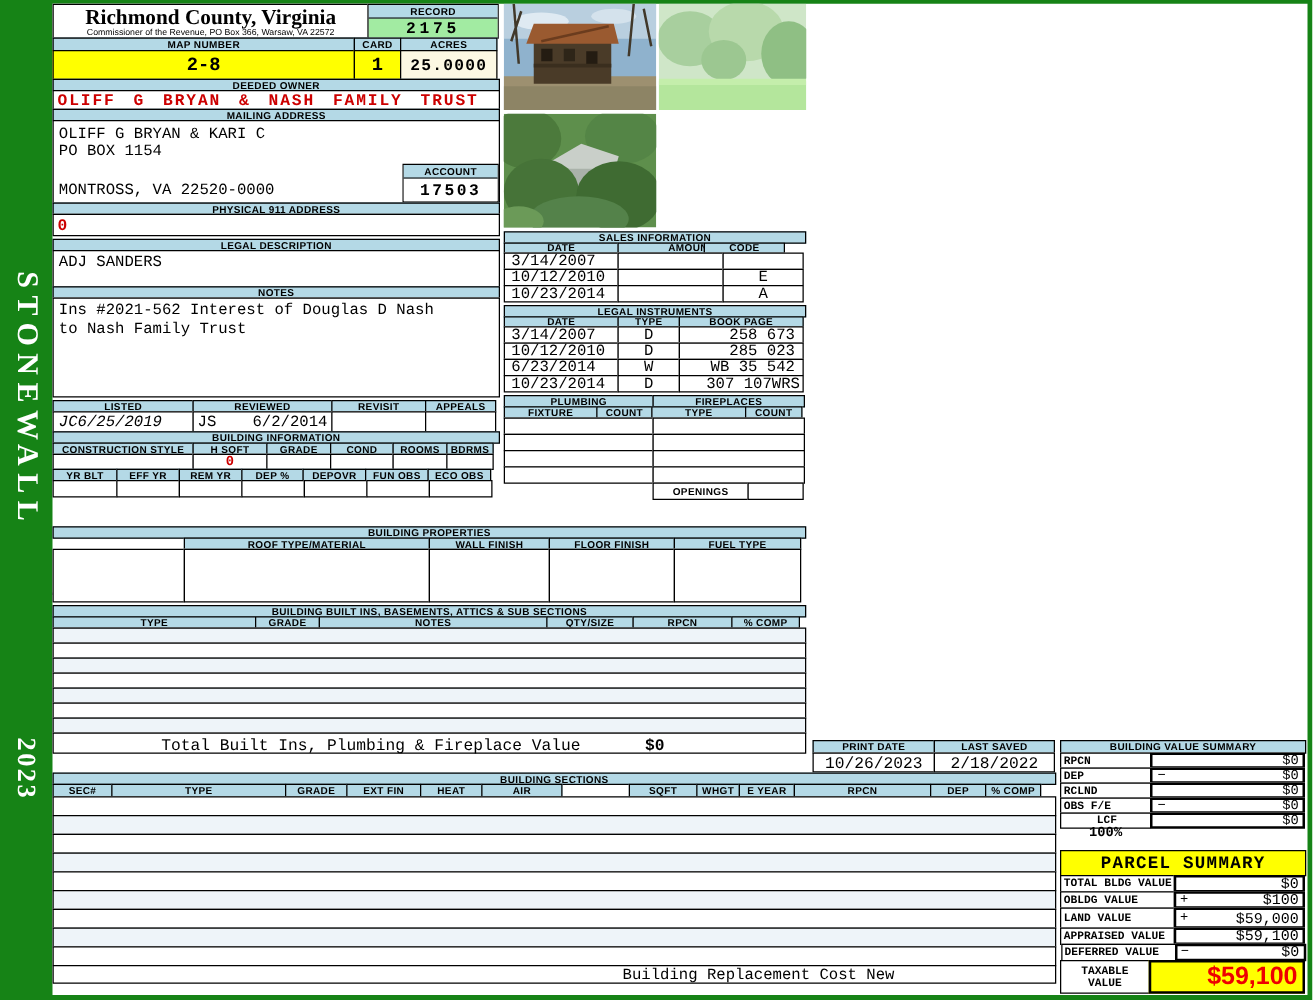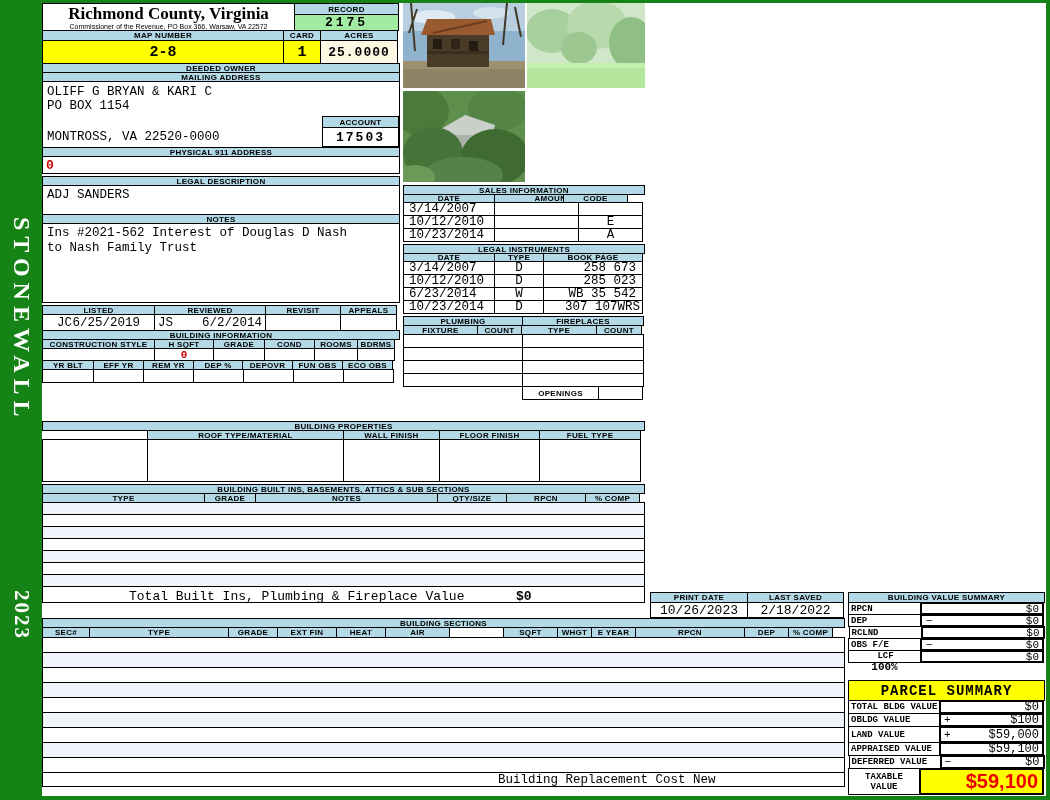--- a/index.html
+++ b/index.html
@@ -61,20 +61,23 @@
     </div>
     <div class="row" style="height:24px;">
       <div class="yellow cell ctr mono b" style="width:242px;font-size:15px;">2-8</div>
       <div class="yellow cell ctr mono b" style="width:38px;font-size:15px;">1</div>
       <div class="cream cell ctr mono b" style="width:78px;font-size:13px;letter-spacing:1px;">25.0000</div>
     </div>
 
     <div class="row" style="height:10px;">
         <div class="band" style="width:358px;">DEEDED OWNER</div>
       </div>
+    <div class="row" style="height:16px;">
+      <div class="cell mono b red" style="width:358px;font-size:13px;letter-spacing:1.5px;word-spacing:5px;padding-left:3px;">OLIFF G BRYAN &amp; NASH FAMILY TRUST</div>
+    </div>
 
     <div class="row" style="height:10px;">
         <div class="band" style="width:358px;">MAILING ADDRESS</div>
       </div>
     <div class="row" style="height:67px;">
       <div style="width:358px;">
         <div class="mono v12 abs" style="left:4px;top:3px;">OLIFF G BRYAN &amp; KARI C</div>
         <div class="mono v12 abs" style="left:4px;top:17px;">PO BOX 1154</div>
         <div class="mono v12 abs" style="left:4px;top:48px;">MONTROSS, VA 22520-0000</div>
         <div class="abs" style="right:0;bottom:0;width:77px;height:31px;display:flex;flex-direction:column;border:1px solid #000;">
@@ -114,21 +117,21 @@
 
     <div class="gap" style="height:4px;"></div>
 
     <div class="row" style="height:10px;">
       <div class="band" style="width:113px;">LISTED</div>
       <div class="band" style="width:112px;">REVIEWED</div>
       <div class="band" style="width:76px;">REVISIT</div>
       <div class="band" style="width:57px;">APPEALS</div>
     </div>
     <div class="row" style="height:17px;">
-      <div class="cell mono v12" style="width:113px;justify-content:space-between;padding:0 14px;">
+      <div class="cell mono v12" style="width:113px;justify-content:flex-start;padding:0 4px;font-style:italic;">
         <span>JC</span>
         <span>6/25/2019</span>
       </div>
       <div class="cell mono v12" style="width:112px;justify-content:space-between;padding:0 3px;">
         <span>JS</span>
         <span>6/2/2014</span>
       </div>
       <div style="width:76px;"></div>
       <div style="width:57px;"></div>
     </div>
@@ -395,21 +398,21 @@
     <div class="row" style="height:13px;">
       <div class="cell mono b" style="width:73px;font-size:9px;padding-left:2px;justify-content:space-between;">
         <span>DEP</span>
         <span class="mono b v11"></span>
         </div>
       <div class="cell thick" style="width:124px;">
         <span class="mono v11" style="padding-left:4px;">−</span>
         <span class="mono v11" style="margin-left:auto;padding-right:3px;">$0</span>
         </div>
     </div>
-    <div class="row" style="height:13px;justify-content:center;">
+    <div class="row" style="height:13px;">
       <div class="cell mono b" style="width:73px;font-size:9px;padding-left:2px;justify-content:space-between;">
         <span>RCLND</span>
         <span class="mono b v11"></span>
         </div>
       <div class="cell thick" style="width:124px;">
         <span class="mono v11" style="padding-left:4px;"></span>
         <span class="mono v11" style="margin-left:auto;padding-right:3px;">$0</span>
         </div>
     </div>
     <div class="row" style="height:13px;">

